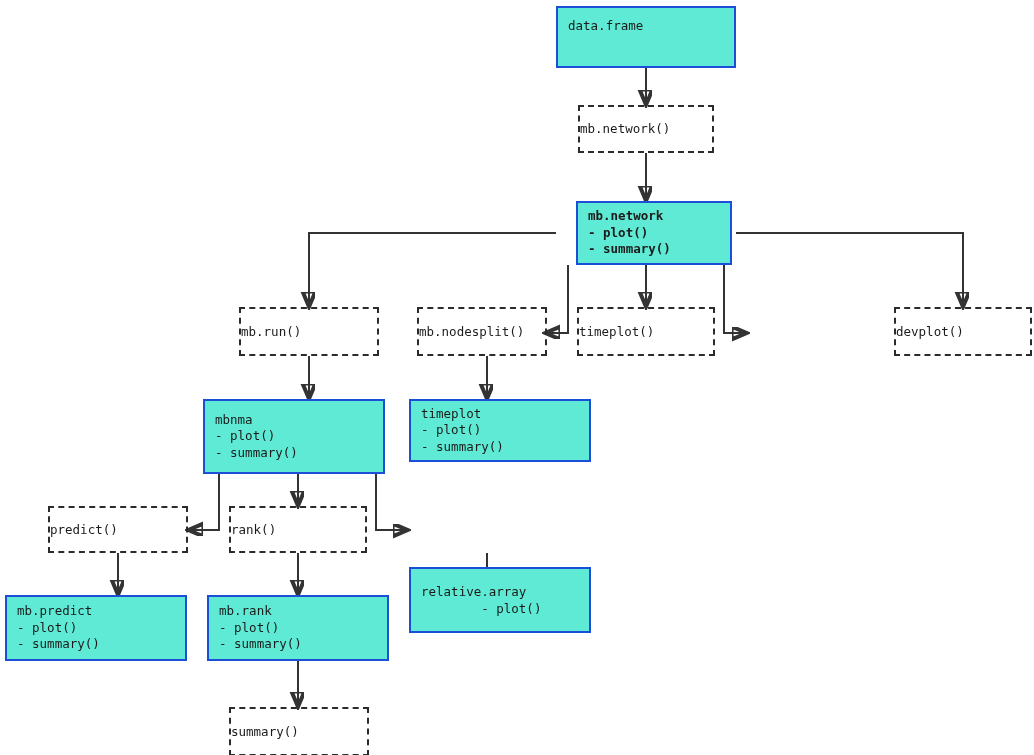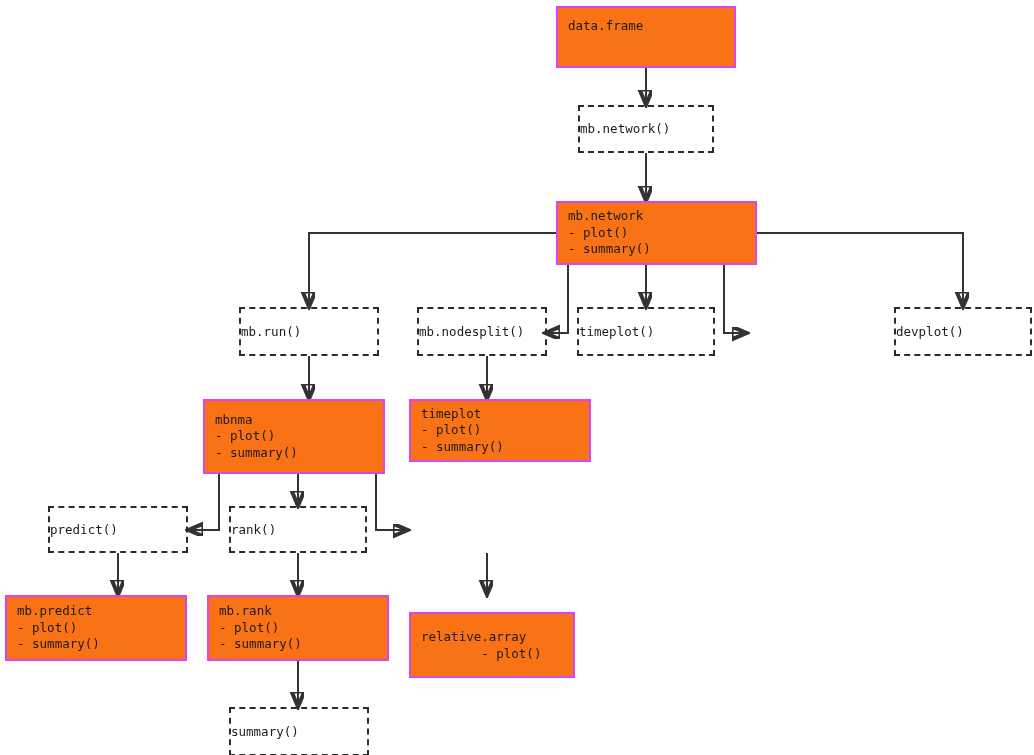--- a/index.html
+++ b/index.html
@@ -14,22 +14,22 @@
     background: #ffffff;
     overflow: hidden;
     font-family: "DejaVu Sans Mono", "Liberation Mono", monospace;
   }
   .node {
     position: absolute;
     box-sizing: border-box;
     z-index: 2;
   }
   .node.solid {
-    background: #f97316;
-    border: 2px solid #d946ef;
+    background: #5eead4;
+    border: 2px solid #1d4ed8;
   }
   .node.dashed {
     background: transparent;
     border: 2px dashed #2b2b2b;
   }
   .node .txt {
     position: absolute;
     white-space: pre;
     color: #1b1b1b;
     font-size: 12.5px;
@@ -113,21 +113,21 @@
   </svg>
 
   <div class="node solid topalign" style="left:556px; top:6px; width:180px; height:62px;">
     <div class="txt">data.frame</div>
   </div>
 
   <div class="node dashed" style="left:578px; top:105px; width:136px; height:48px;">
     <div class="txt">mb.network()</div>
   </div>
 
-  <div class="node solid" style="left:556px; top:201px; width:201px; height:64px;">
+  <div class="node solid" style="left:576px; top:201px; width:156px; height:64px;font-weight:bold;">
     <div class="txt">mb.network
 - plot()
 - summary()</div>
   </div>
 
   <div class="node dashed" style="left:239px; top:307px; width:140px; height:49px;">
     <div class="txt">mb.run()</div>
   </div>
 
   <div class="node dashed" style="left:417px; top:307px; width:130px; height:49px;">
@@ -169,21 +169,21 @@
 - plot()
 - summary()</div>
   </div>
 
   <div class="node solid" style="left:207px; top:595px; width:182px; height:66px;">
     <div class="txt">mb.rank
 - plot()
 - summary()</div>
   </div>
 
-  <div class="node solid" style="left:409px; top:612px; width:166px; height:66px;">
+  <div class="node solid" style="left:409px; top:567px; width:182px; height:66px;">
     <div class="txt">relative.array
         - plot()</div>
   </div>
 
   <div class="node dashed" style="left:229px; top:707px; width:140px; height:49px;">
     <div class="txt">summary()</div>
   </div>
 
 </div>
 

